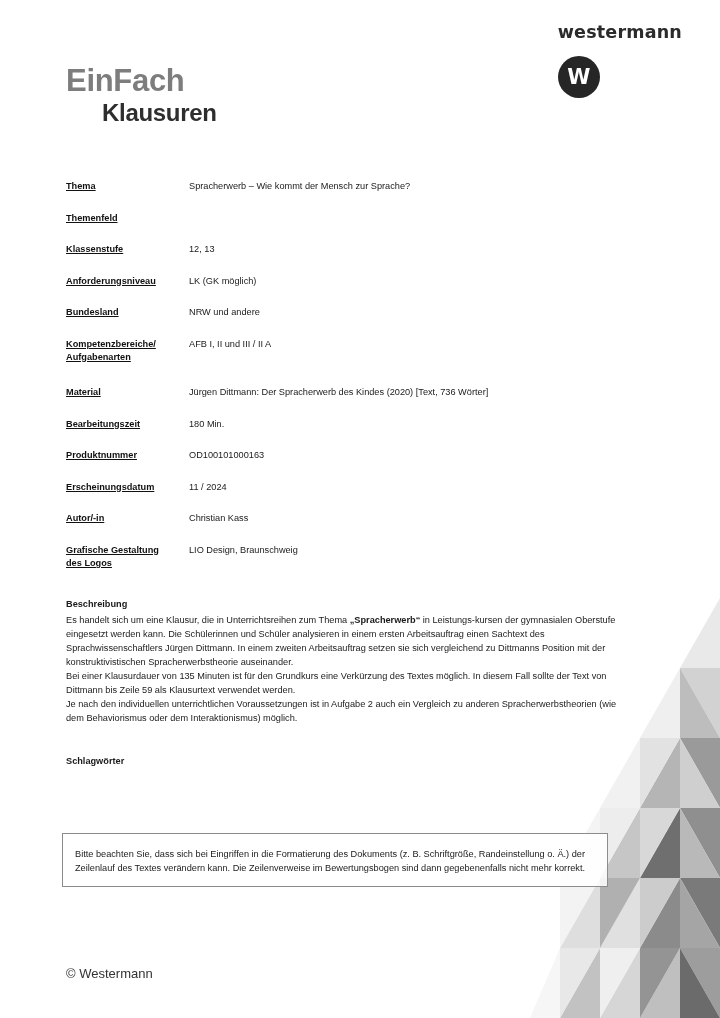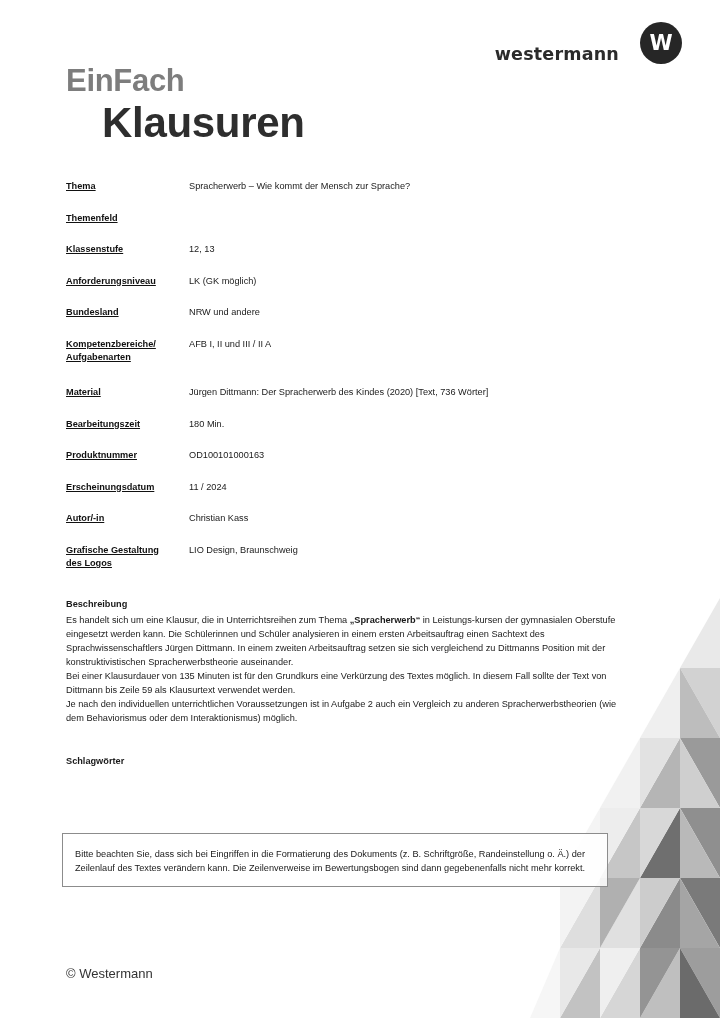--- a/index.html
+++ b/index.html
@@ -29,22 +29,23 @@
     overflow: hidden;
     pointer-events: none;
   }
 
   
   .brand {
     position: absolute;
     top: 22px;
     right: 38px;
     display: flex;
-    align-items: flex-end;
-    gap: 21px;
+    align-items: flex-start;
+    gap: 14px;
+    flex-direction: column;
   }
   .brand-word {
     font-size: 17.5px;
     letter-spacing: 0.2px;
     color: #2b2b2b;
     font-weight: 700;
     font-family: "DejaVu Sans", sans-serif;
   }
   .brand-mark {
     width: 42px;
@@ -67,21 +68,21 @@
     left: 66px;
   }
   .title-line1 {
     font-size: 31px;
     font-weight: 700;
     color: #7d7d7d;
     line-height: 1.16;
     letter-spacing: -0.3px;
   }
   .title-line2 {
-    font-size: 42px;
+    font-size: 24px;
     font-weight: 700;
     color: #2e2e2e;
     line-height: 1.16;
     margin-left: 36px;
     letter-spacing: -0.3px;
   }
 
   
   .meta {
     position: absolute;

